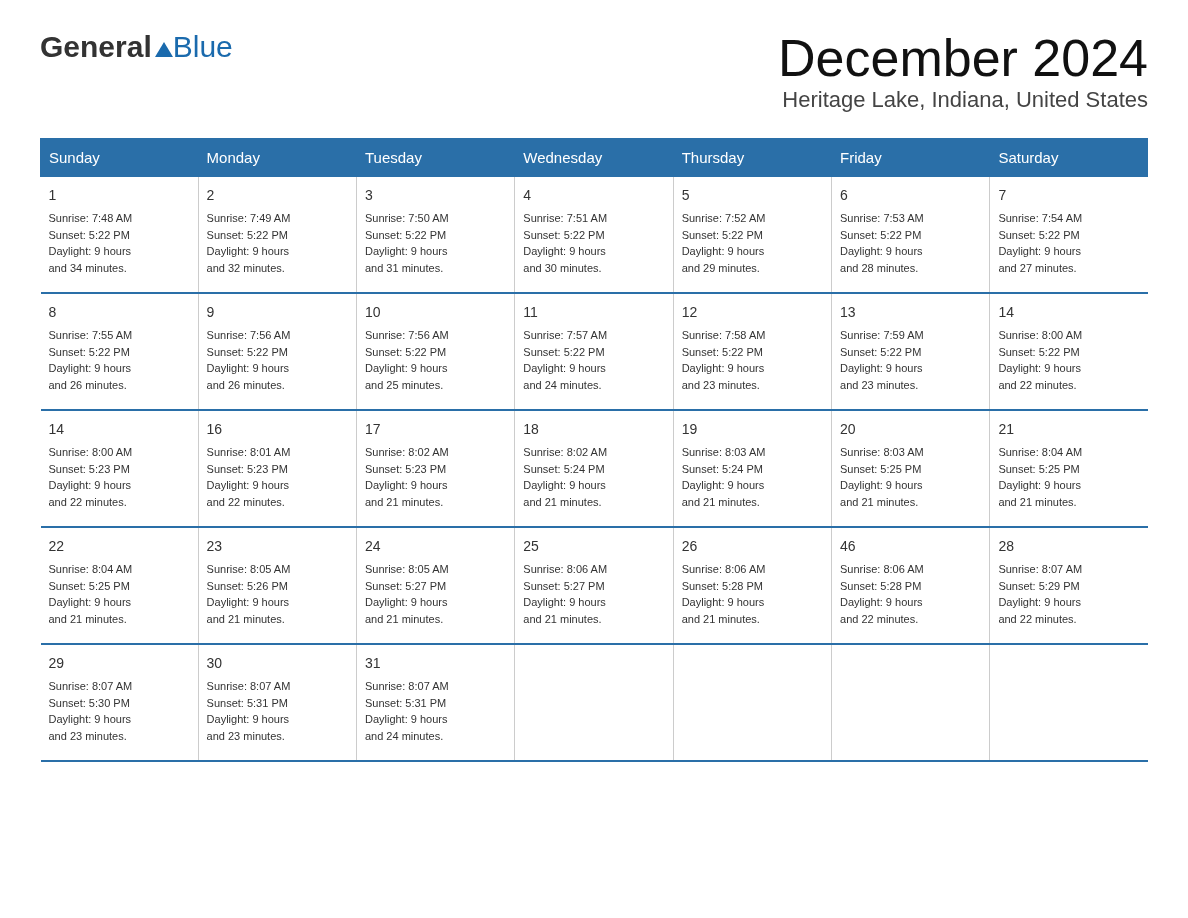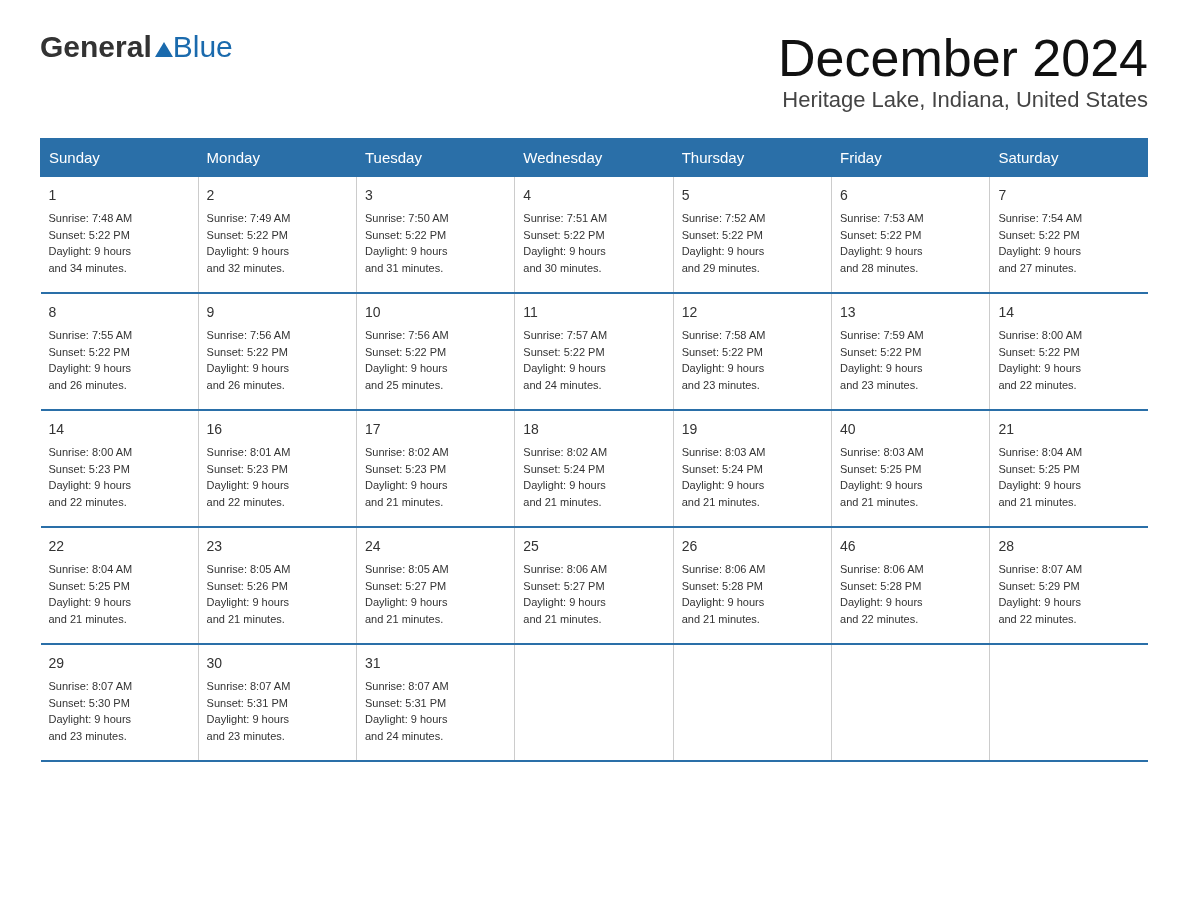--- a/index.html
+++ b/index.html
@@ -192,21 +192,21 @@
         </td>
         <td>
           <span class="day-num">18</span>
           <div class="day-info">Sunrise: 8:02 AM<br>Sunset: 5:24 PM<br>Daylight: 9 hours<br>and 21 minutes.</div>
         </td>
         <td>
           <span class="day-num">19</span>
           <div class="day-info">Sunrise: 8:03 AM<br>Sunset: 5:24 PM<br>Daylight: 9 hours<br>and 21 minutes.</div>
         </td>
         <td>
-          <span class="day-num">40</span>
+          <span class="day-num">20</span>
           <div class="day-info">Sunrise: 8:03 AM<br>Sunset: 5:25 PM<br>Daylight: 9 hours<br>and 21 minutes.</div>
         </td>
         <td>
           <span class="day-num">21</span>
           <div class="day-info">Sunrise: 8:04 AM<br>Sunset: 5:25 PM<br>Daylight: 9 hours<br>and 21 minutes.</div>
         </td>
       </tr>
       <tr>
         <td>
           <span class="day-num">22</span>

